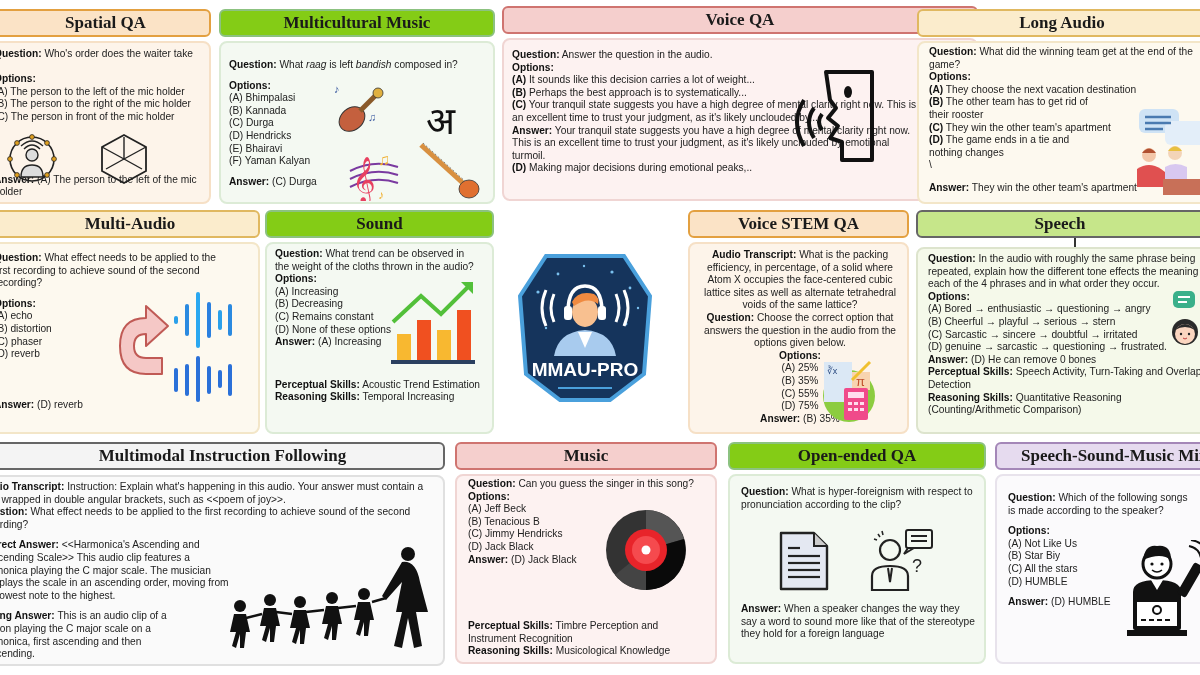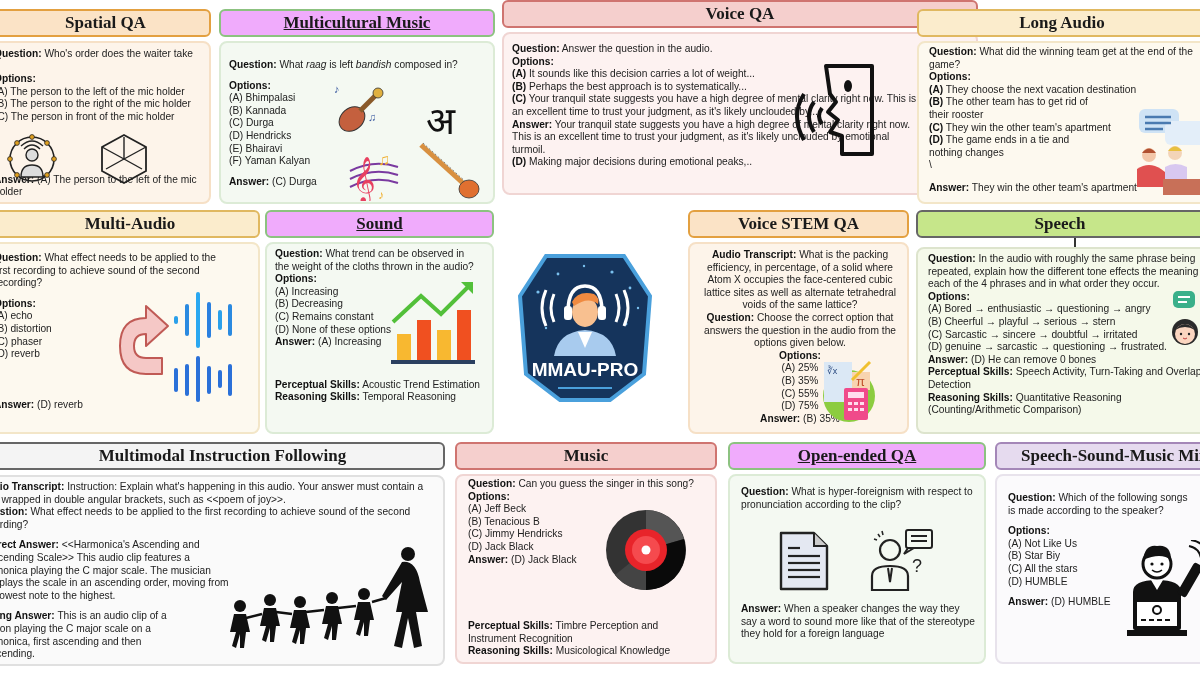--- a/index.html
+++ b/index.html
@@ -7,21 +7,21 @@
   .panel{position:absolute;}
   .hdr{position:absolute;left:0;right:0;top:0;height:28px;border:2px solid;border-radius:6px;box-sizing:border-box;display:flex;align-items:center;justify-content:center;font-family:"Liberation Serif",serif;font-weight:bold;font-size:17px;color:#1a1a1a;white-space:nowrap;overflow:hidden;}
   .body{position:absolute;left:0;right:0;bottom:0;border:2px solid;border-radius:8px;box-sizing:border-box;padding:5px 8px;font-size:10.2px;line-height:12.6px;overflow:hidden;}
   .body b{font-weight:bold;color:#111;}
   .row{display:block;}
   .gap{height:8px;}
   .ico{position:absolute;}
   
   .t-orange .hdr{background:#fbe3c6;border-color:#e3a040;}
   .t-orange .body{background:#fdf4ea;border-color:#f6e0c6;}
-  .t-green .hdr{background:#f0abfc;border-color:#8cc280;text-decoration:underline;}
+  .t-green .hdr{background:#84cc16;border-color:#8cc280;}
   .t-green .body{background:#f4f9f2;border-color:#dcebd6;}
   .t-red .hdr{background:#f5cfcd;border-color:#cf7470;}
   .t-red .body{background:#fdf2f1;border-color:#f0d5d3;}
   .t-yellow .hdr{background:#fbeccc;border-color:#e0b860;}
   .t-yellow .body{background:#fdf9ef;border-color:#f3e6c8;}
   .t-lime .hdr{background:#c6e68a;border-color:#666;}
   .t-lime .body{background:#f5f9ea;border-color:#dde4cd;}
   .t-gray .hdr{background:#f4f4f4;border-color:#666;}
   .t-gray .body{background:#fafafa;border-color:#e0e0e0;}
   .t-purple .hdr{background:#e6dbef;border-color:#a487b8;}
@@ -95,21 +95,21 @@
     <text x="32" y="54" font-size="12" fill="#f0b030">♪</text>
   </svg>
   <div class="ico" style="left:207px;top:84px;font-size:38px;font-family:'DejaVu Sans',sans-serif;color:#111;">अ</div>
   <svg class="ico" style="left:196px;top:132px;" width="68" height="60" viewBox="0 0 68 60">
     <line x1="6" y1="4" x2="50" y2="44" stroke="#d89040" stroke-width="5"></line>
     <line x1="8" y1="2" x2="52" y2="42" stroke="#333" stroke-width="0.6" stroke-dasharray="2 2"></line>
     <ellipse cx="54" cy="48" rx="10" ry="9" fill="#e07030" stroke="#333" stroke-width="0.8"></ellipse>
   </svg>
 </div>
 
-<div class="panel t-red" style="left:502px;top:0;width:476px;height:195px;">
+<div class="panel t-red" style="left:502px;top:6px;width:476px;height:195px;">
   <div class="hdr">Voice QA</div>
   <div class="body" style="top:32px;padding-top:9px;padding-right:72px;">
     <span class="row"><b>Question:</b> <span>Answer the question in the audio.</span></span>
     <b class="row">Options:</b>
     <span class="row"><b>(A)</b><span> It sounds like this decision carries a lot of weight...</span></span>
     <span class="row"><b>(B)</b><span> Perhaps the best approach is to systematically...</span></span>
     <span class="row" style="margin-right:-20px;"><b>(C)</b><span> Your tranquil state suggests you have a high degree of mental clarity right now. This is an excellent time to trust your judgment, as it's likely unclouded by....</span></span>
     <span class="row" style="margin-right:-20px;"><b>Answer:</b> <span>Your tranquil state suggests you have a high degree of mental clarity right now. This is an excellent time to trust your judgment, as it's likely unclouded by emotional turmoil.</span></span>
     <span class="row"><b>(D)</b><span> Making major decisions during emotional peaks,..</span></span>
   </div>
@@ -190,21 +190,21 @@
   <div class="body" style="top:32px;padding-top:4px;">
     <span class="row" style="width:200px;"><b>Question:</b> <span>What trend can be observed in the weight of the cloths thrown in the audio?</span></span>
     <b class="row">Options:</b>
     <span class="row">(A) Increasing</span>
     <span class="row">(B) Decreasing</span>
     <span class="row">(C) Remains constant</span>
     <span class="row" style="white-space:nowrap;">(D) None of these options</span>
     <span class="row"><b>Answer:</b> <span>(A) Increasing</span></span>
     <div style="height:30px;"></div>
     <span class="row"><b>Perceptual Skills:</b> <span>Acoustic Trend Estimation</span></span>
-    <span class="row"><b>Reasoning Skills:</b> <span>Temporal Reasoning</span></span>
+    <span class="row"><b>Reasoning Skills:</b> <span>Temporal Increasing</span></span>
   </div>
   <svg class="ico" style="left:126px;top:68px;" width="84" height="92" viewBox="0 0 84 92">
     <rect x="6" y="56" width="14" height="26" fill="#f8b830"></rect>
     <rect x="26" y="42" width="14" height="40" fill="#f05020"></rect>
     <rect x="46" y="52" width="14" height="30" fill="#f8b830"></rect>
     <rect x="66" y="32" width="14" height="50" fill="#f05020"></rect>
     <rect x="0" y="82" width="84" height="4" fill="#2a4060"></rect>
     <polyline points="2,44 30,18 50,36 78,8" fill="none" stroke="#52c03a" stroke-width="4"></polyline>
     <polygon points="70,4 82,4 82,16" fill="#52c03a"></polygon>
   </svg>

